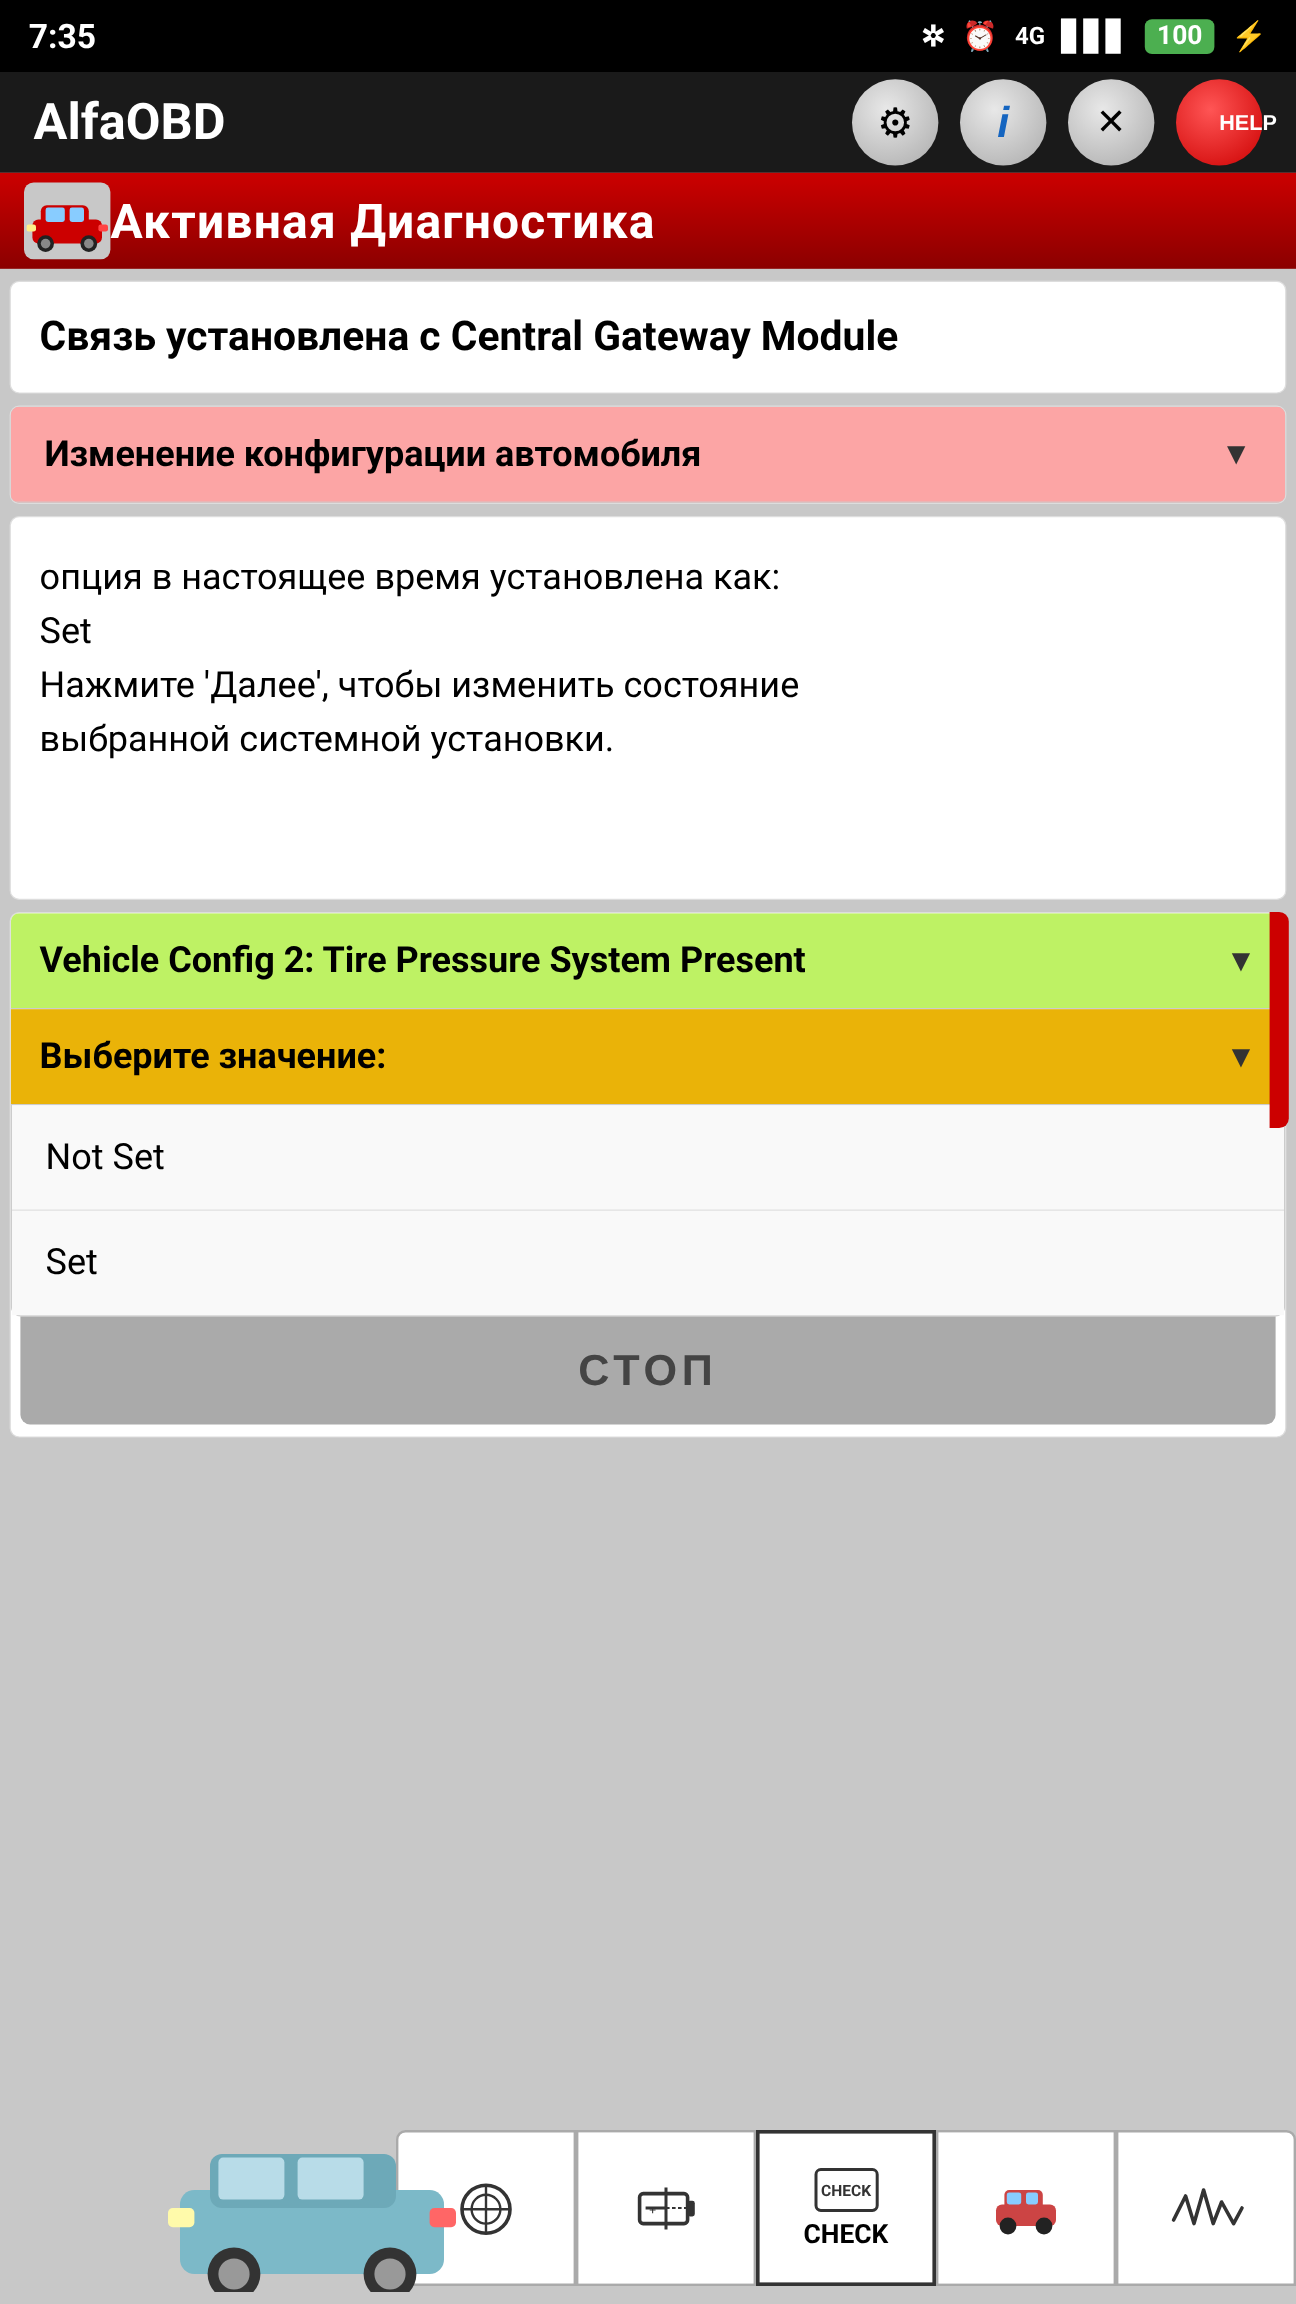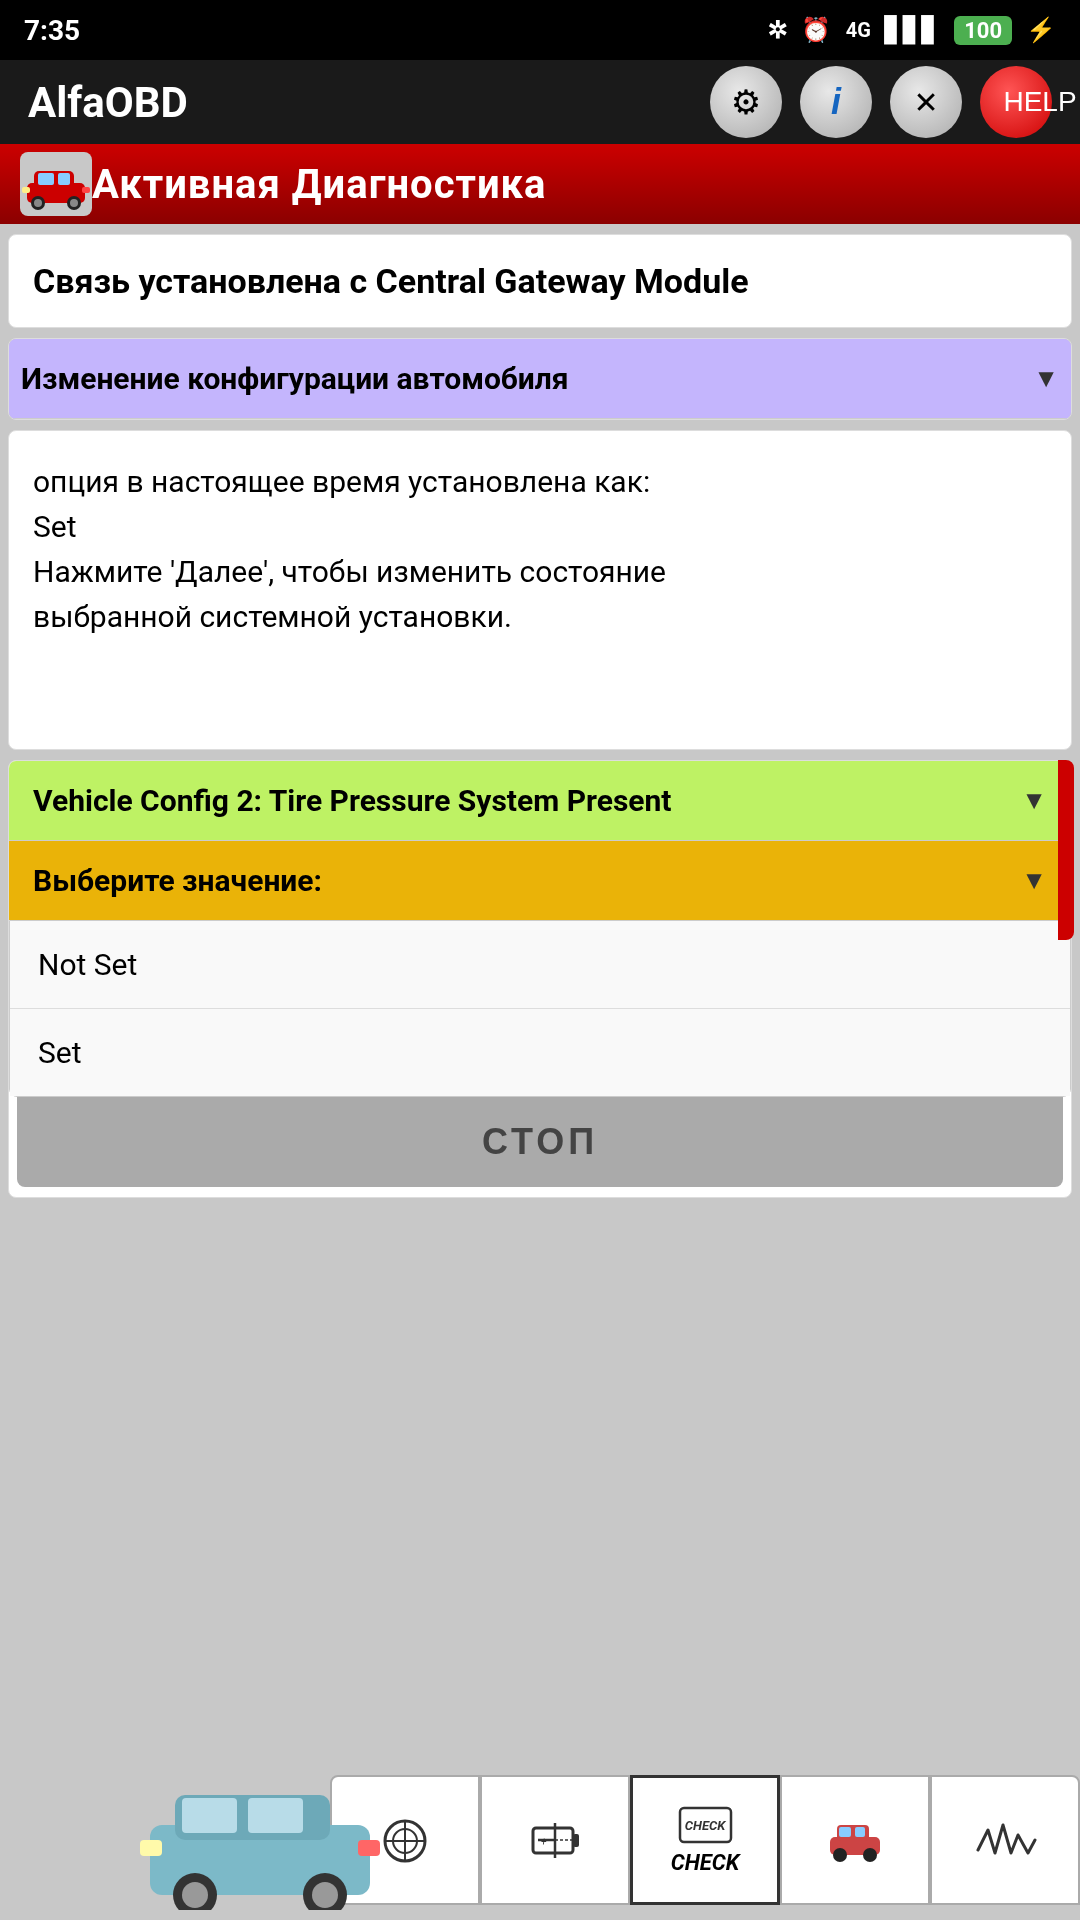--- a/index.html
+++ b/index.html
@@ -132,25 +132,25 @@
 
     
     .config-dropdown {
       background: #fff;
       margin: 10px 8px;
       border-radius: 8px;
       border: 1px solid #ddd;
       overflow: hidden;
     }
     .dropdown-header {
-      background: #c4b5fd;
+      background: #fca5a5;
       display: flex;
       align-items: center;
       justify-content: space-between;
-      padding: 22px 12px;
+      padding: 22px 28px;
       border-bottom: 1px solid #ccc;
       cursor: pointer;
     }
     .dropdown-label {
       font-size: 30px;
       font-weight: bold;
       color: #000;
     }
     .dropdown-arrow {
       font-size: 26px;
@@ -255,21 +255,20 @@
       height: 130px;
       background: #fff;
       border: 2px solid #aaa;
       display: flex;
       flex-direction: column;
       align-items: center;
       justify-content: center;
       cursor: pointer;
       font-size: 22px;
       gap: 6px;
-      font-style: italic;
     }
     .check-btn {
       border: 3px solid #333;
       background: #fff;
     }
     .check-label {
       font-size: 22px;
       font-weight: bold;
       color: #000;
     }
@@ -308,21 +307,21 @@
     <button class="header-icon-btn">
       <span style="font-size:34px;">⚙</span>
     </button>
     <button class="header-icon-btn">
       <span style="font-size:36px; color:#1565c0; font-weight:bold; font-style:italic;">i</span>
     </button>
     <button class="header-icon-btn">
       <span style="font-size:30px;">✕</span>
     </button>
     <button class="header-icon-btn red">
-      <span style="font-size:28px; font-weight:normal;margin-left:48px;">HELP</span>
+      <span style="font-size:18px; font-weight:bold;margin-left:48px;">HELP</span>
     </button>
   </div>
 </div>
 
 <div class="diag-header">
   <div class="car-icon-small">
 
     <svg viewBox="0 0 68 54">
       <rect x="5" y="26" width="58" height="20" rx="5" fill="#cc0000"></rect>
       <rect x="12" y="14" width="40" height="18" rx="5" fill="#cc0000"></rect>

